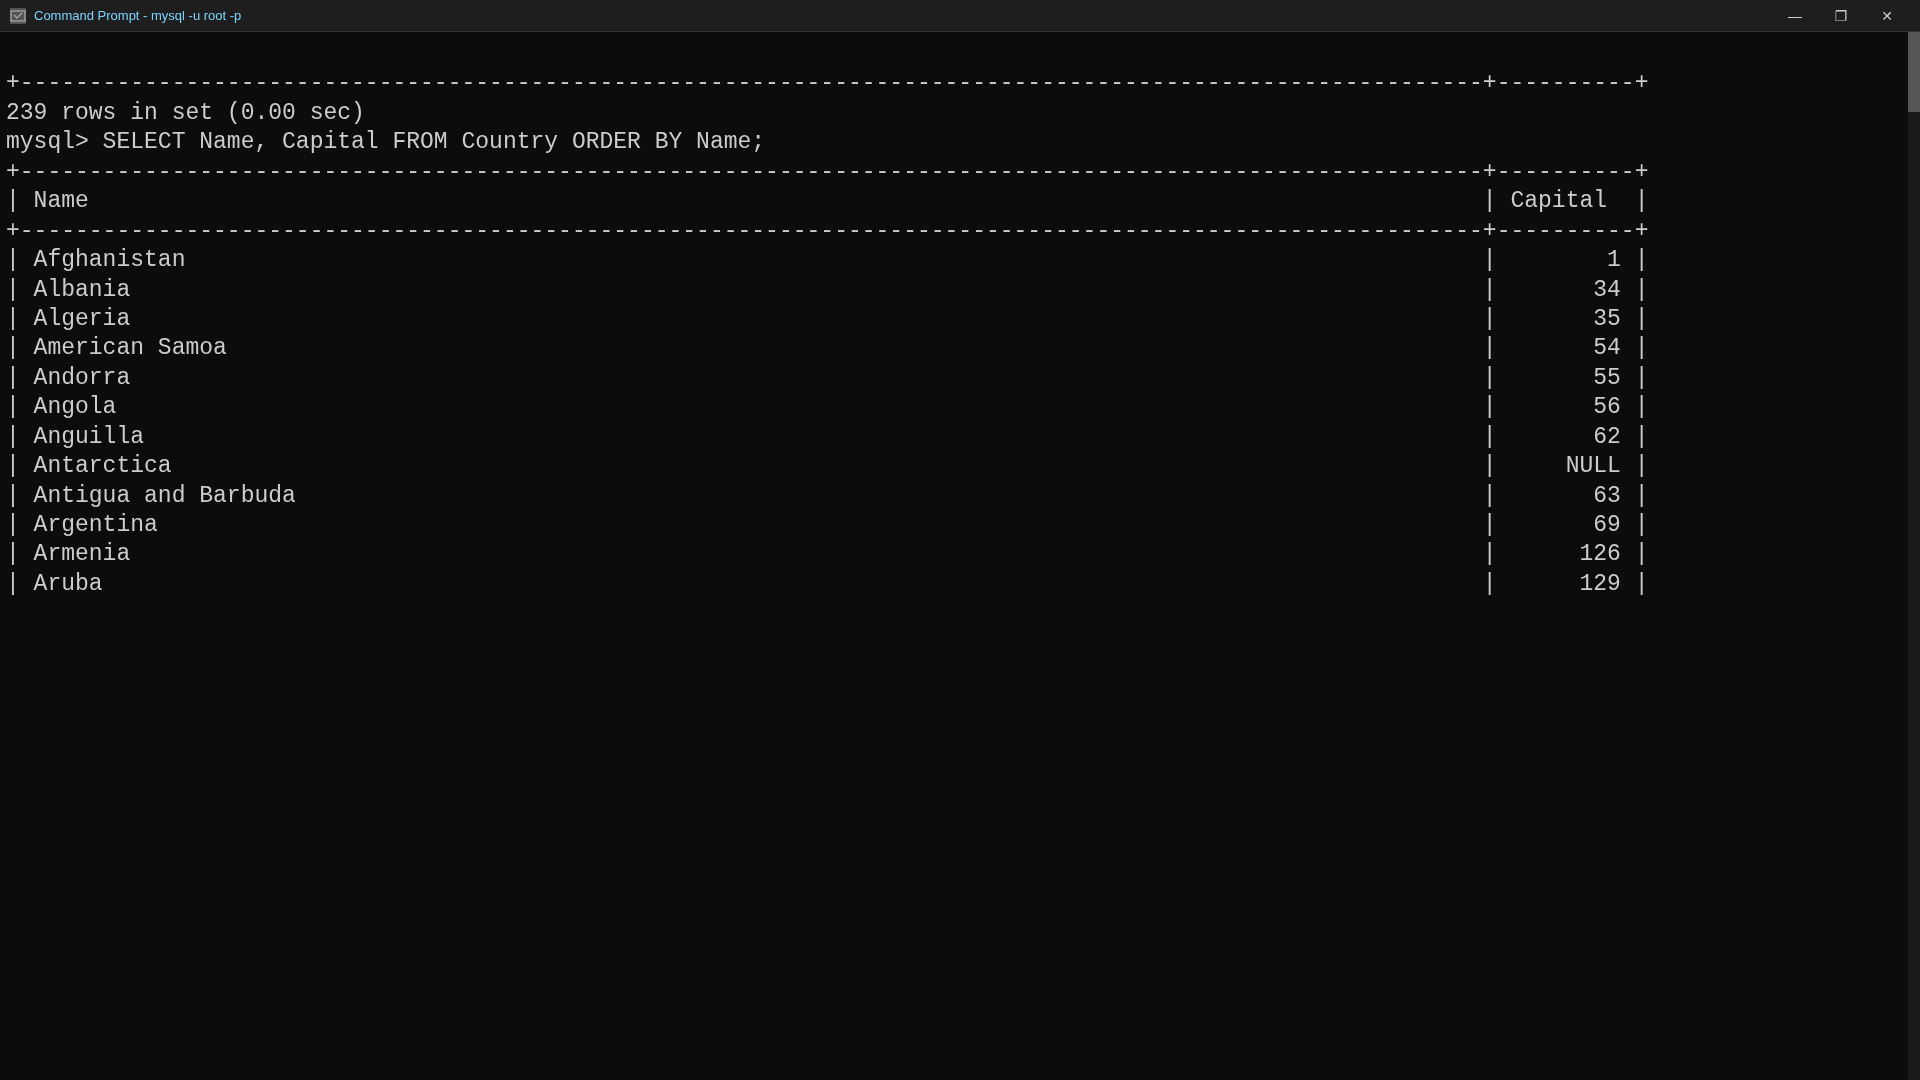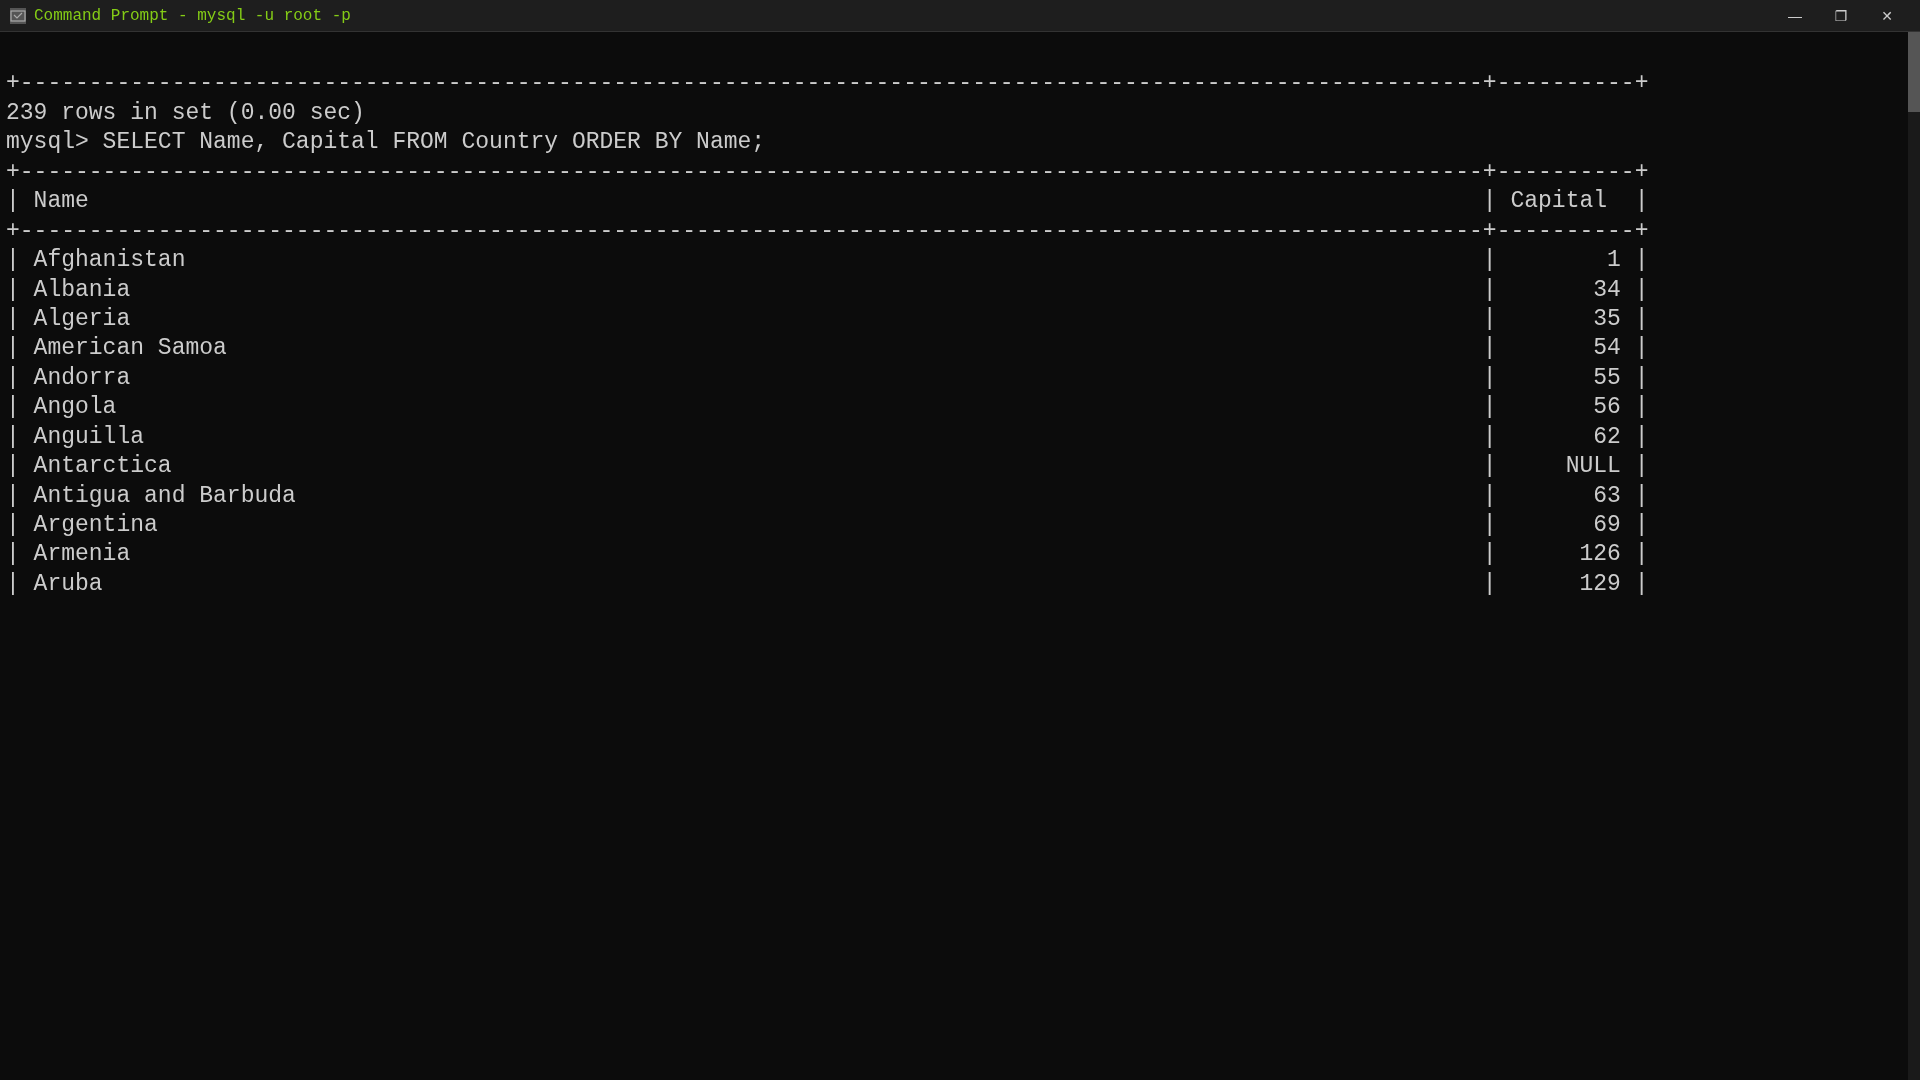--- a/index.html
+++ b/index.html
@@ -37,23 +37,23 @@
       height: 16px;
       background: #555;
       display: flex;
       align-items: center;
       justify-content: center;
       font-size: 10px;
       color: #ccc;
     }
 
     .title-text {
-      color: #84cc16;
-      font-size: 16px;
-      font-family: Liberation Mono, monospace;
+      color: #7dd3fc;
+      font-size: 13px;
+      font-family: Liberation Sans, sans-serif;
     }
 
     .title-controls {
       display: flex;
       gap: 0;
     }
 
     .title-btn {
       width: 46px;
       height: 32px;

